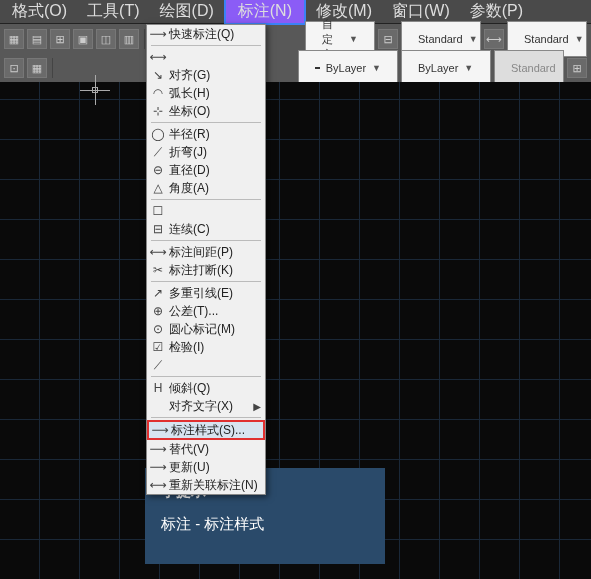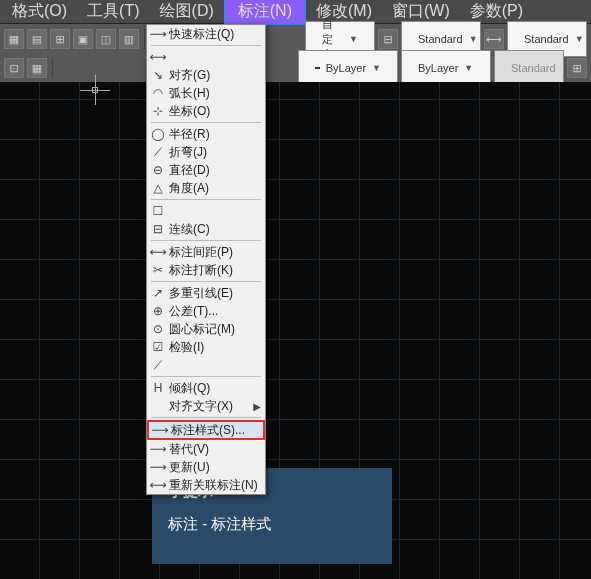--- a/index.html
+++ b/index.html
@@ -25,21 +25,21 @@
 .crosshair .box { position: absolute; width: 6px; height: 6px; border: 1px solid #aaa; top: -3px; left: -3px; }
 
 .dropdown { position: absolute; top: 24px; left: 146px; width: 120px; background: #f0f0f0; border: 1px solid #888; box-shadow: 2px 2px 6px rgba(0,0,0,.5); z-index: 10; }
 .ditem { display: flex; align-items: center; height: 18px; font-size: 12px; color: #222; cursor: pointer; }
 .ditem .icon { width: 22px; text-align: center; font-size: 12px; color: #444; }
 .ditem .lbl { flex: 1; }
 .ditem .arrow { font-size: 10px; color: #444; padding-right: 4px; }
 .ditem.hl { border: 2px solid #e03030; background: #d8e4f0; height: 20px; }
 .dsep { height: 1px; background: #bbb; margin: 2px 4px; }
 
-.tip { position: absolute; left: 145px; top: 468px; width: 240px; height: 96px; background: #2a4a6a; color: #fff; padding: 14px 16px; font-size: 15px; margin-left: 7px; }
+.tip { position: absolute; left: 145px; top: 468px; width: 240px; height: 96px; background: #2a4a6a; color: #fff; padding: 14px 16px; font-size: 15px; }
 .tip .t1 { font-weight: bold; margin-bottom: 14px; }
 </style>
 </head>
 <body>
 
 <div class="menubar">
     <span class="mitem">格式(O)</span>
     <span class="mitem">工具(T)</span>
     <span class="mitem">绘图(D)</span>
     <span class="mitem hl">标注(N)</span>

